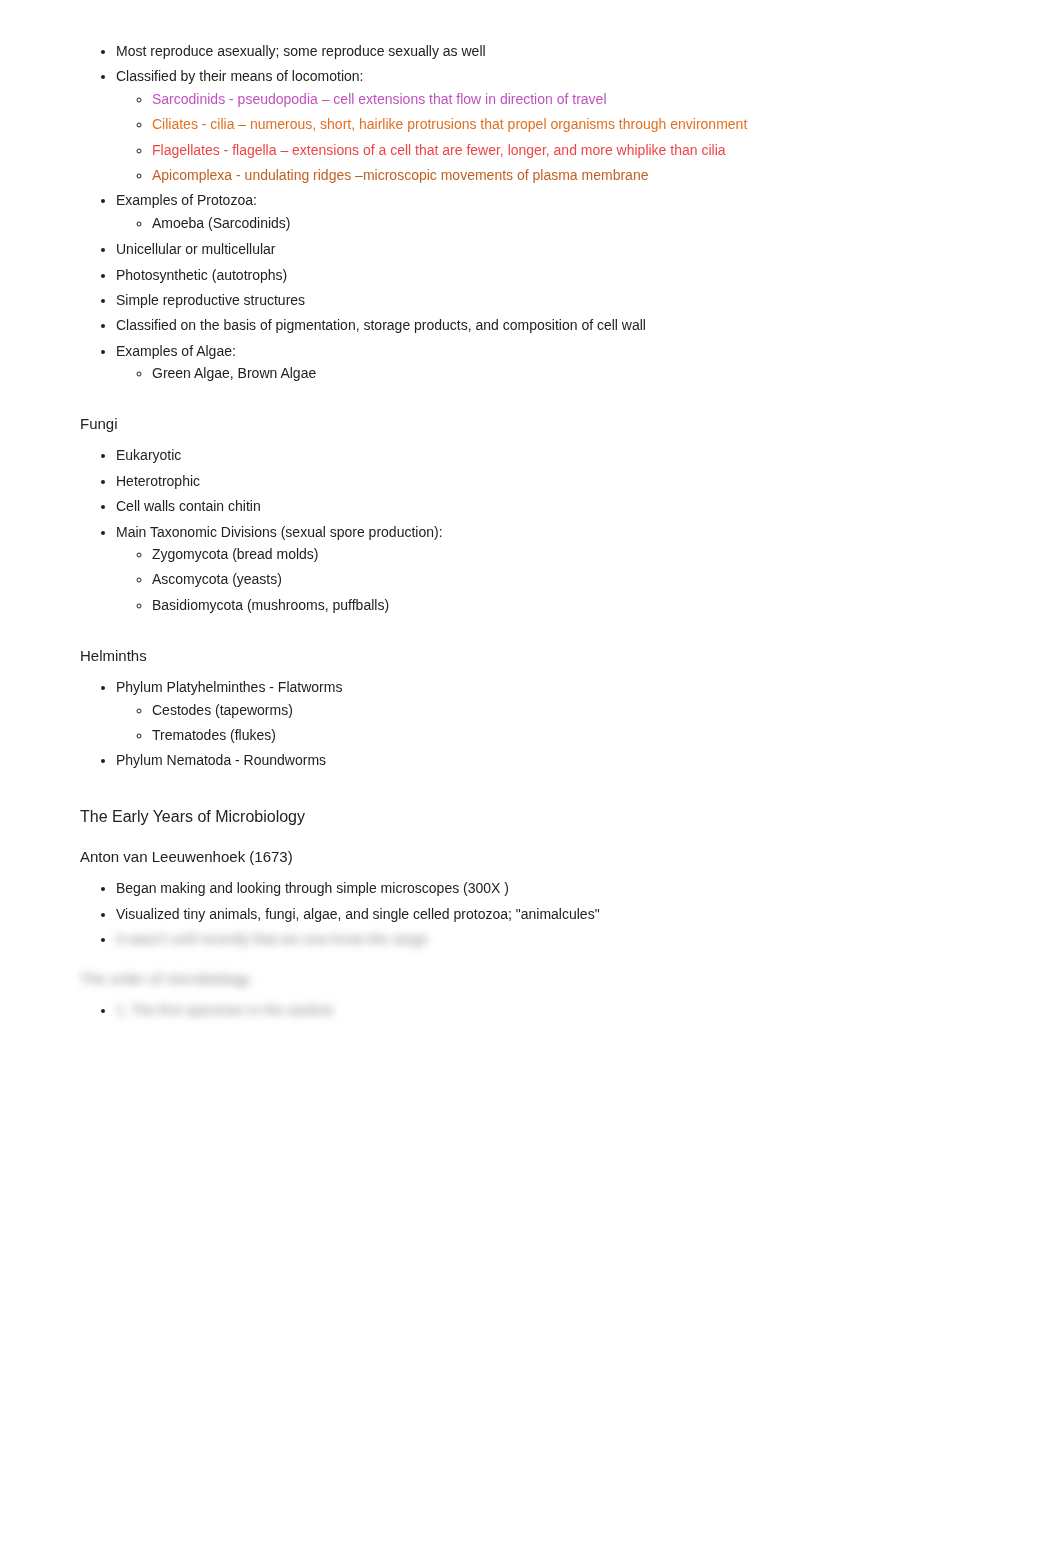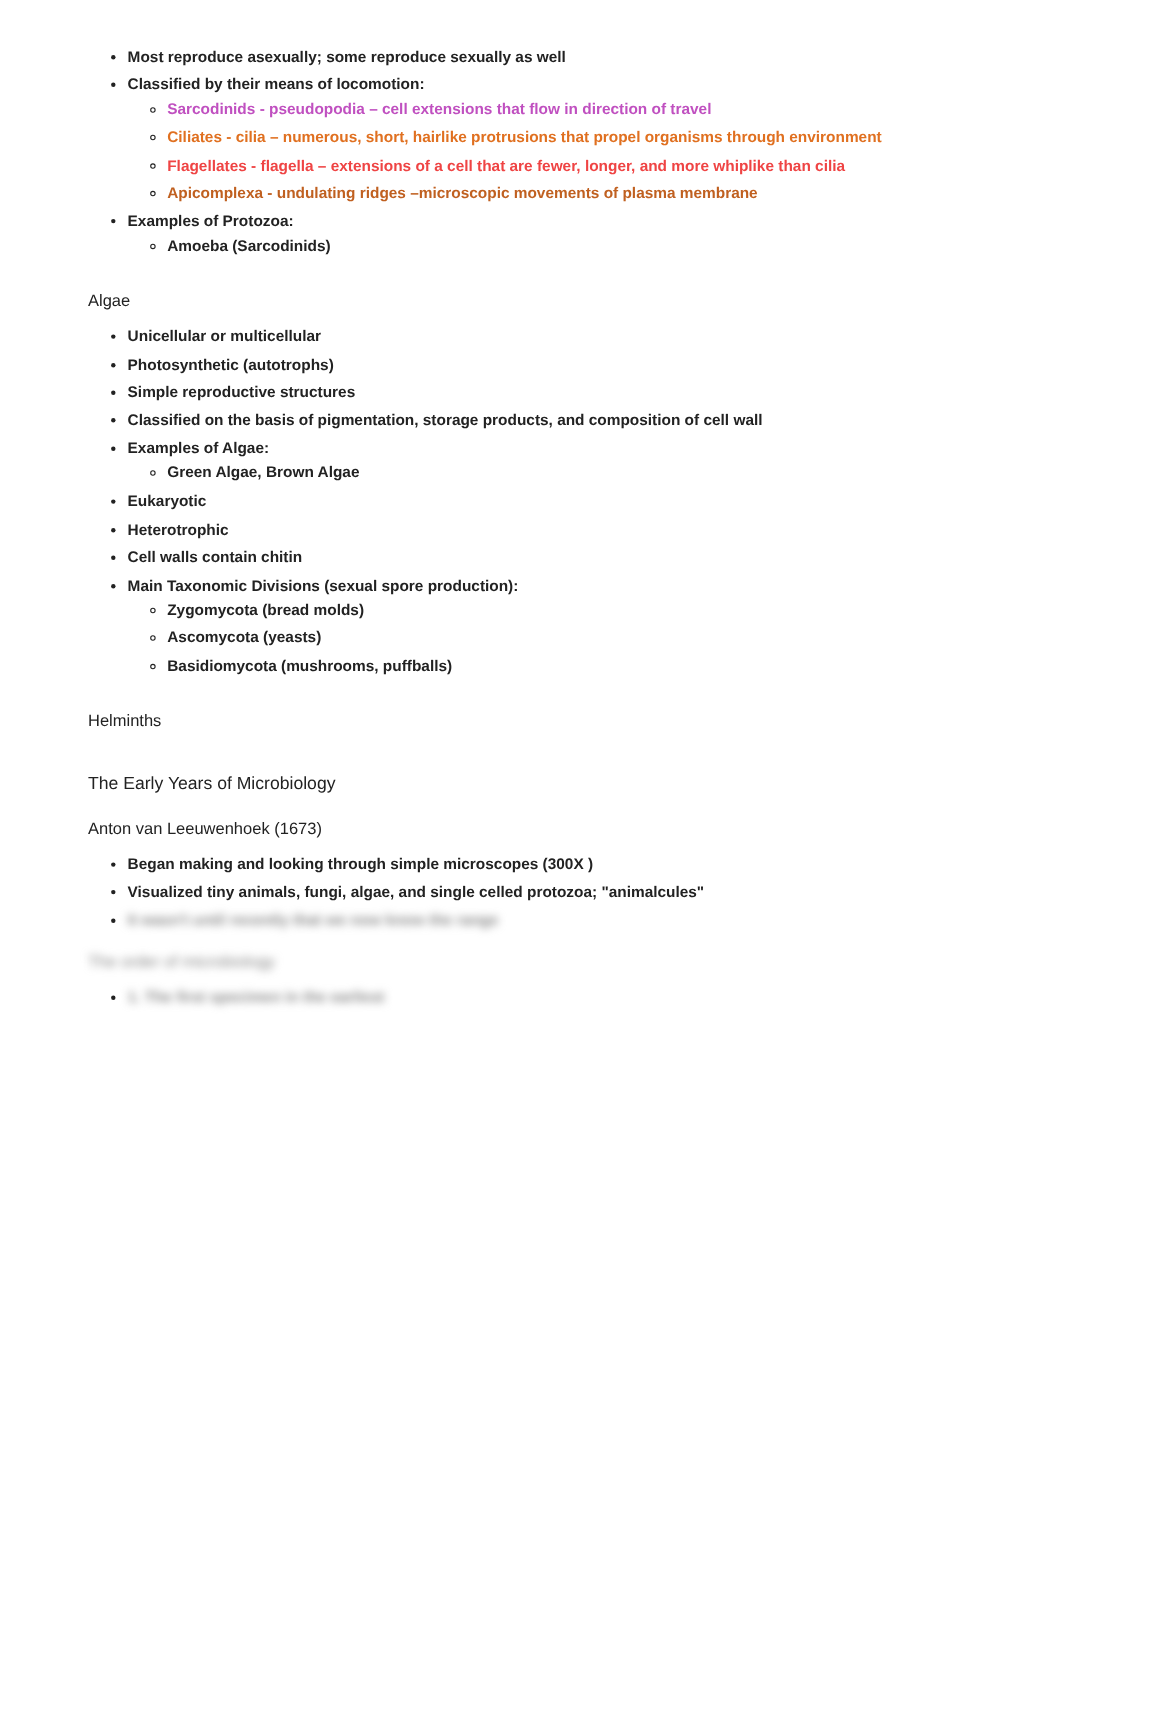--- a/index.html
+++ b/index.html
@@ -34,21 +34,20 @@
     }
 
     ul.level2 {
       list-style-type: circle;
       padding-left: 36px;
       margin-bottom: 2px;
     }
 
     li {
       margin-bottom: 3px;
-      font-weight: bold;
     }
 
     .color-sarcodinids {
       color: #c050c0;
     }
 
     .color-ciliates {
       color: #e07020;
     }
 
@@ -105,49 +104,59 @@
     <li>
       <span>Examples of Protozoa:</span>
       <ul class="level2">
         <li>
           <span>Amoeba (Sarcodinids)</span>
         </li>
       </ul>
     </li>
   </ul>
 
-  <div class="section-heading">Algae</div>
   <ul class="level1">
     <li><span>Unicellular or multicellular</span></li>
     <li><span>Photosynthetic (autotrophs)</span></li>
     <li><span>Simple reproductive structures</span></li>
     <li><span>Classified on the basis of pigmentation, storage products, and composition of cell wall</span></li>
     <li>
       <span>Examples of Algae:</span>
       <ul class="level2">
         <li><span>Green Algae, Brown Algae</span></li>
       </ul>
     </li>
   </ul>
 
+  <div class="section-heading">Fungi</div>
   <ul class="level1">
     <li><span>Eukaryotic</span></li>
     <li><span>Heterotrophic</span></li>
     <li><span>Cell walls contain chitin</span></li>
     <li>
       <span>Main Taxonomic Divisions (sexual spore production):</span>
       <ul class="level2">
         <li><span>Zygomycota (bread molds)</span></li>
         <li><span>Ascomycota (yeasts)</span></li>
         <li><span>Basidiomycota (mushrooms, puffballs)</span></li>
       </ul>
     </li>
   </ul>
 
   <div class="section-heading">Helminths</div>
+  <ul class="level1">
+    <li>
+      <span>Phylum Platyhelminthes - Flatworms</span>
+      <ul class="level2">
+        <li><span>Cestodes   (tapeworms)</span></li>
+        <li><span>Trematodes (flukes)</span></li>
+      </ul>
+    </li>
+    <li><span>Phylum Nematoda - Roundworms</span></li>
+  </ul>
 
   <div class="section-heading" style="margin-top:32px; font-size:16px;">The Early Years of Microbiology</div>
 
   <div class="section-heading" style="margin-top:16px;">Anton van Leeuwenhoek (1673)</div>
   <ul class="level1">
     <li><span>Began making and looking through simple microscopes (300X )</span></li>
     <li><span>Visualized tiny animals, fungi, algae, and single celled protozoa; "animalcules"</span></li>
     <li>
       <span class="blurred">It wasn't until recently that we now know the range</span>
     </li>

